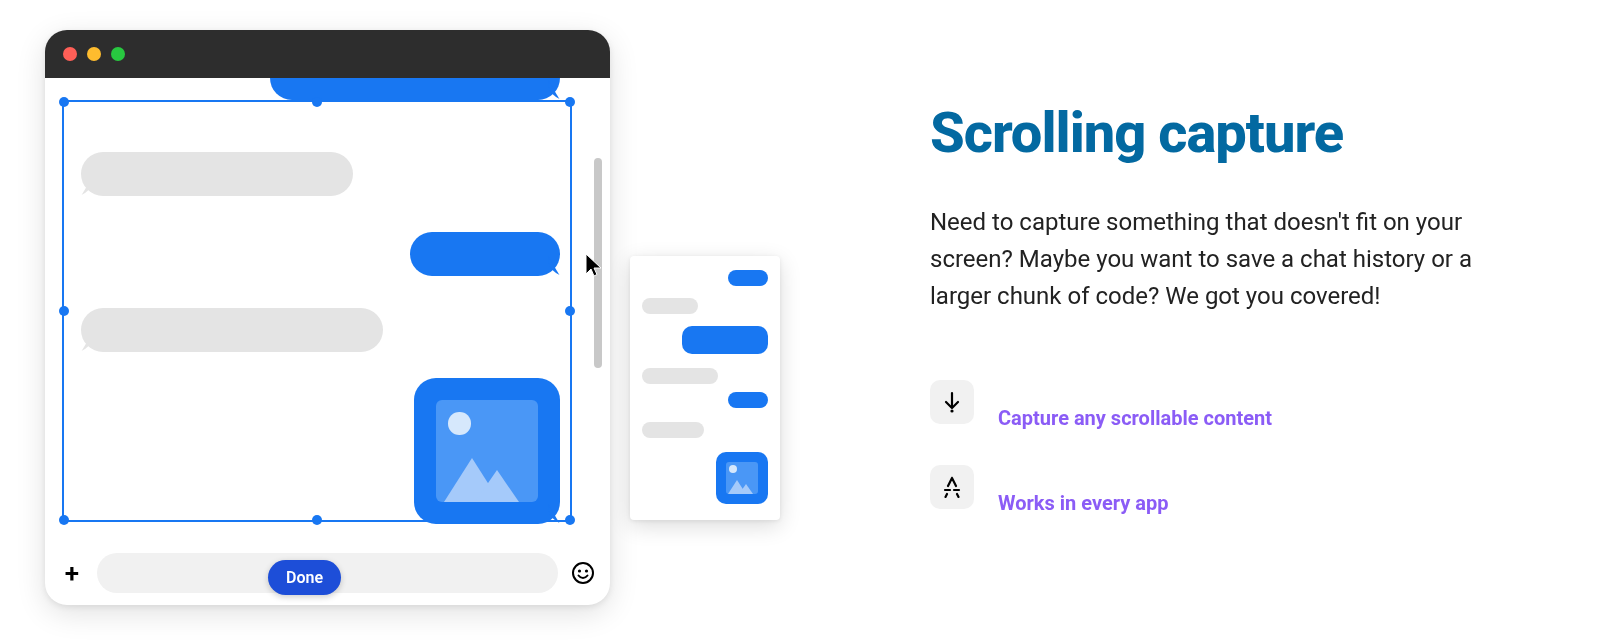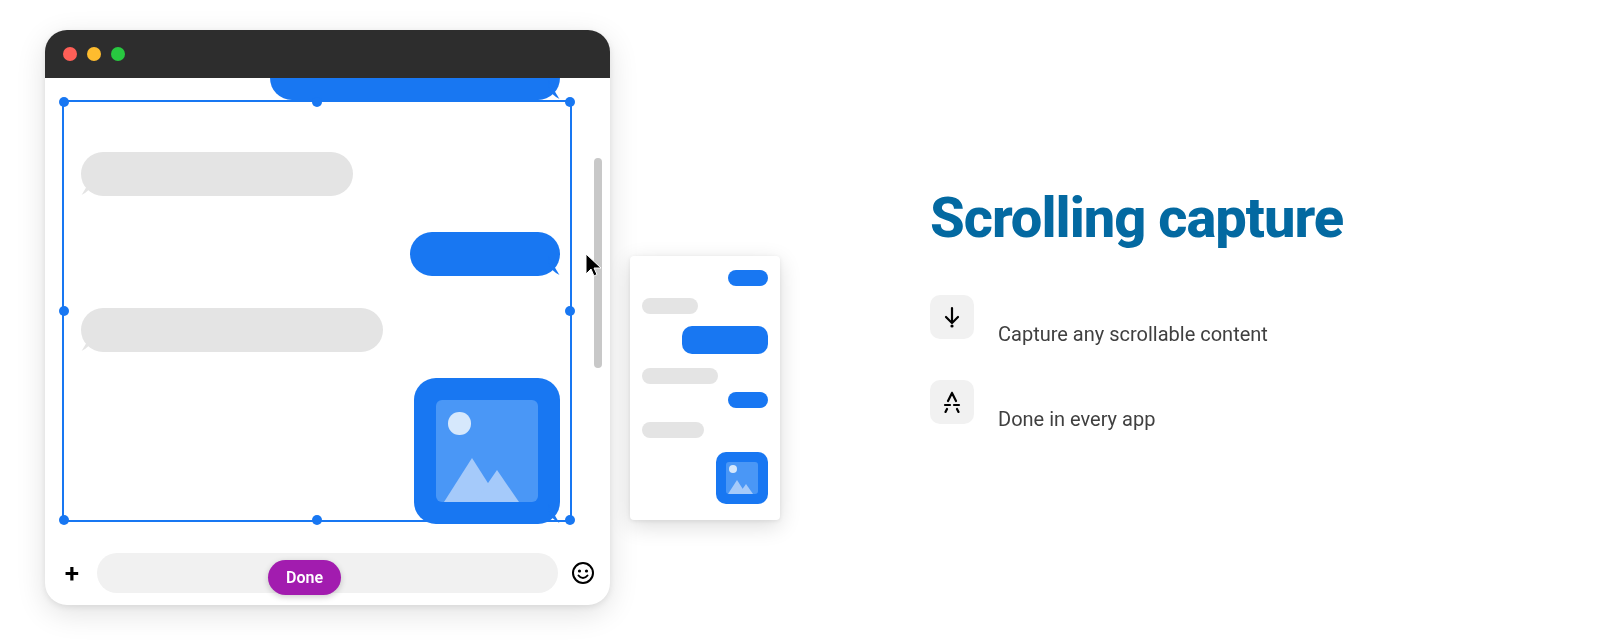--- a/index.html
+++ b/index.html
@@ -128,21 +128,21 @@
     flex:1; height:40px; background:#f1f1f1; border-radius:20px;
   }
   .emoji-btn {
     width:26px;height:26px;display:flex;align-items:center;justify-content:center;
   }
   .emoji-btn svg circle.outline{fill:none;stroke:#000;stroke-width:2}
   
   
   .done-pill {
     position:absolute; left:268px; bottom:48px;
-    background:#a21caf; color:#fff; font-weight:600;
+    background:#1d4ed8; color:#fff; font-weight:600;
     padding:8px 18px; border-radius:20px; font-size:16px;
     box-shadow:0 2px 6px rgba(0,0,0,0.2);
   }
 
   
   .cursor {
     position:absolute; left:584px; top:252px; width:20px; height:26px;
   }
 
   
@@ -184,21 +184,21 @@
     margin-bottom: 58px;
   }
   .feat {
     display:flex; align-items:center; gap:24px; margin-bottom:28px;
   }
   .feat .tile {
     width:44px;height:44px;background:#f1f1f1;border-radius:10px;
     display:flex;align-items:center;justify-content:center;
   }
   .feat .lbl {
-    font-size:20px;font-weight:400;color:#404040;margin-top:33px;
+    font-size:20px;font-weight:700;color:#8b5cf6;margin-top:33px;
   }
 </style>
 </head>
 <body>
 
 <div class="stage">
 
   <div class="illustration">
 
     <div class="window">
@@ -277,35 +277,36 @@
             <div class="mtn1"></div>
             <div class="mtn2"></div>
           </div>
       </div>
     </div>
 
   </div>
 
   <div class="copy">
     <h1 class="headline">Scrolling capture</h1>
+    <p class="body">Need to capture something that doesn't fit on your screen? Maybe you want to save a chat history or a larger chunk of code? We got you covered!</p>
 
     <div class="feat">
       <div class="tile">
         <svg width="20" height="22" viewBox="0 0 20 22">
           <line x1="10" y1="2" x2="10" y2="16" stroke="#000" stroke-width="2.2" stroke-linecap="round"></line>
           <polyline points="4,11 10,17 16,11" fill="none" stroke="#000" stroke-width="2.2" stroke-linecap="round" stroke-linejoin="round"></polyline>
           <circle cx="10" cy="20" r="1.6" fill="#000"></circle>
         </svg>
       </div>
       <div class="lbl">Capture any scrollable content</div>
     </div>
 
     <div class="feat">
       <div class="tile">
         <svg width="22" height="22" viewBox="0 0 22 22">
           <path d="M11 2 L7 10 M11 2 L15 10 M4 14 H9 M13 14 H18 M6 18 L4.5 21 M16 18 L17.5 21" fill="none" stroke="#000" stroke-width="2.2" stroke-linecap="round"></path>
         </svg>
       </div>
-      <div class="lbl">Done in every app</div>
+      <div class="lbl">Works in every app</div>
     </div>
   </div>
 
 </div>
 
 </body></html>

